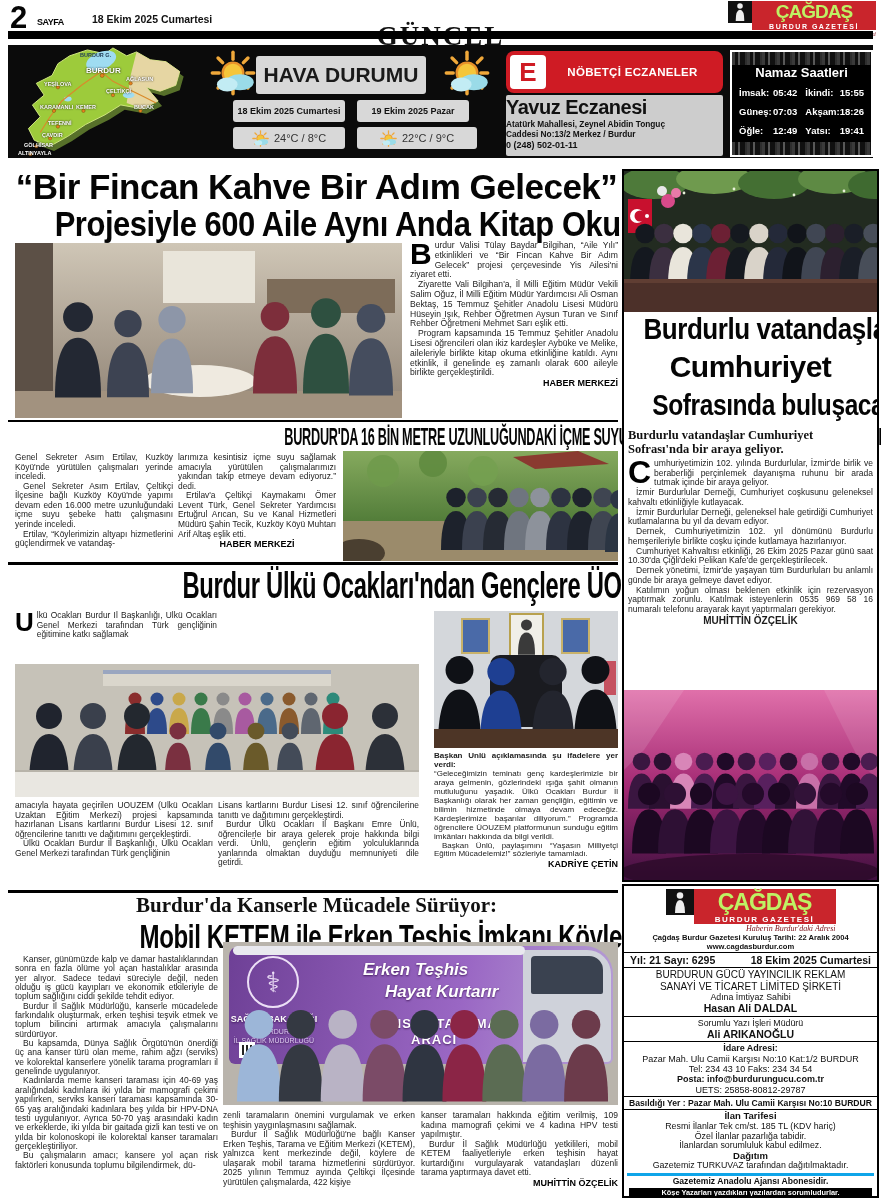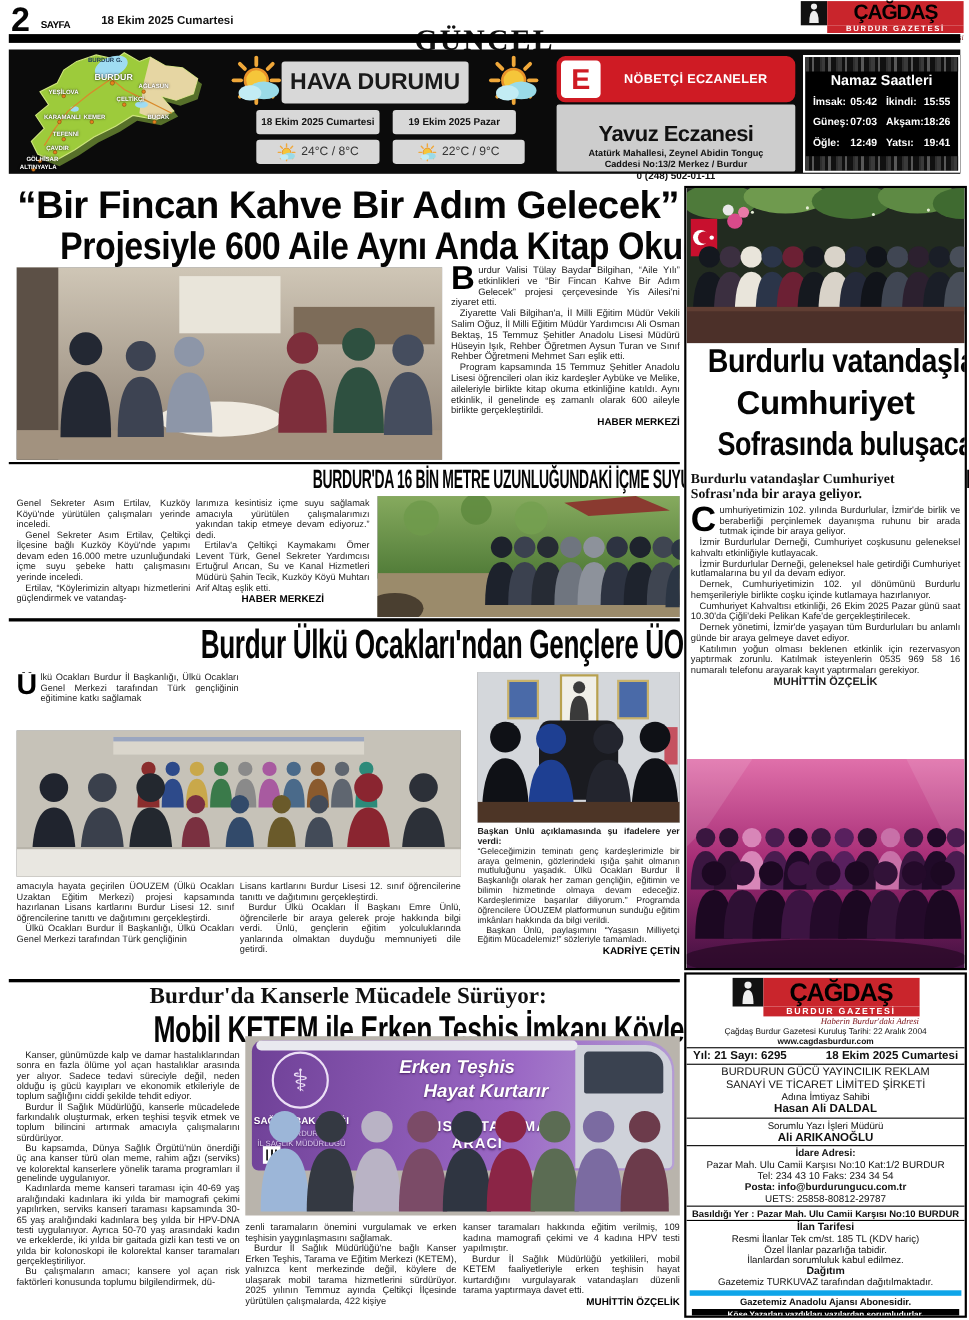--- a/index.html
+++ b/index.html
@@ -16,21 +16,21 @@
   .byline { font-weight:bold; text-align:right; font-size:9px; color:#000; }
   .dropcap { float:left; font-weight:bold; font-size:30px; line-height:25px; padding-right:3px; color:#000; }
   .photo { position:absolute; overflow:hidden; background:#999; }
   .photo > svg { display:block; width:100%; height:100%; }
   .rule { position:absolute; background:#000; }
 
   
   .serif { font-family:"Liberation Serif",serif; }
   .brand-row { display:flex; height:22px; }
   .ata-box { width:24px; background:#111; display:flex; align-items:center; justify-content:center; }
-  .brand-red { background:#c9252c; color:#000000; font-weight:bold; display:flex; align-items:center;
+  .brand-red { background:#c9252c; color:#bef264; font-weight:bold; display:flex; align-items:center;
                justify-content:center; flex:1; letter-spacing:-1px; }
   .brand-sub { background:#c9252c; color:#fff; font-weight:bold; text-align:center; letter-spacing:1.5px; }
   .brand-tag { font-family:"Liberation Serif",serif; font-style:italic; color:#7a1118; text-align:right; }
 
   
   .graybox { background:#d8d8d8; border-radius:3px; display:flex; align-items:center; justify-content:center; }
   .skyline { height:13px; background:repeating-linear-gradient(90deg,#3a3a3a 0 3px,#0f0f0f 3px 6px,
              #585858 6px 8px,#101010 8px 13px,#2e2e2e 13px 15px); }
   .prayer-grid { display:grid; grid-template-columns:1fr 1fr; grid-auto-flow:column;
                  grid-template-rows:repeat(3,1fr); padding:2px 3px; flex:1; }
@@ -162,21 +162,21 @@
       </svg>
     <span style="font-size:11px;color:#333;">22°C / 9°C</span>
   </div>
 
   <div class="abs" style="left:506px;top:51px;width:217px;height:42px;background:#cf1b24;border-radius:8px;display:flex;align-items:center;padding:0 4px;">
     <div style="width:36px;height:34px;background:#fff;border-radius:4px;display:flex;align-items:center;justify-content:center;">
       <span style="font-size:26px;font-weight:bold;color:#cf1b24;line-height:1;">E</span>
     </div>
     <div style="flex:1;text-align:center;color:#fff;font-weight:bold;font-size:11.5px;letter-spacing:0.3px;">NÖBETÇİ ECZANELER</div>
   </div>
-  <div class="abs" style="left:506px;top:95px;width:217px;height:61px;background:#cdcdcd;border-radius:2px;text-align:center;padding-top:16px;">
+  <div class="abs" style="left:506px;top:95px;width:217px;height:61px;background:#cdcdcd;border-radius:2px;padding-top:1px;">
     <div style="font-size:20px;font-weight:bold;letter-spacing:-0.5px;">Yavuz Eczanesi</div>
     <div style="font-size:8.3px;font-weight:bold;line-height:1.25;">Atatürk Mahallesi, Zeynel Abidin Tonguç</div>
     <div style="font-size:8.3px;font-weight:bold;line-height:1.25;">Caddesi No:13/2 Merkez / Burdur</div>
     <div style="font-size:9px;font-weight:bold;line-height:1.3;">0 (248) 502-01-11</div>
   </div>
 
   <div class="abs" style="left:730px;top:50px;width:143px;height:107px;background:#000;border:2px solid #fff;display:flex;flex-direction:column;">
     <div class="skyline"></div>
     <div class="center" style="color:#fff;font-weight:bold;font-size:13px;line-height:1.2;">Namaz Saatleri</div>
     <div class="prayer-grid">
@@ -501,21 +501,21 @@
           <div class="ata-box" style="width:28px;">
             <svg width="16" height="21" viewBox="0 0 20 42">
                 <use href="#person" fill="#eee"></use>
               </svg>
           </div>
           <div class="brand-red" style="font-size:23px;">ÇAĞDAŞ</div>
         </div>
         <div class="brand-sub" style="margin-left:28px;font-size:8px;">BURDUR GAZETESİ</div>
         <div class="brand-tag" style="margin-left:28px;font-size:8px;">Haberin Burdur'daki Adresi</div>
       </div>
-      <div style="font-size:7.6px;font-weight:normal;">Çağdaş Burdur Gazetesi Kuruluş Tarihi: 22 Aralık 2004</div>
+      <div style="font-size:7.6px;font-weight:bold;">Çağdaş Burdur Gazetesi Kuruluş Tarihi: 22 Aralık 2004</div>
       <div style="font-size:7.6px;font-weight:bold;">www.cagdasburdur.com</div>
     </div>
     <div class="mh-sec" style="display:flex;justify-content:space-between;padding:1px 6px;">
       <span style="font-size:10.5px;font-weight:bold;">Yıl: 21  Sayı: 6295</span>
       <span style="font-size:10.5px;font-weight:bold;">18 Ekim 2025 Cumartesi</span>
     </div>
     <div class="mh-sec">
       <div style="font-size:10px;line-height:1.15;">BURDURUN GÜCÜ YAYINCILIK REKLAM</div>
       <div style="font-size:10px;line-height:1.15;">SANAYİ VE TİCARET LİMİTED ŞİRKETİ</div>
       <div style="font-size:8.8px;line-height:1.15;">Adına İmtiyaz Sahibi</div>
@@ -535,19 +535,19 @@
     <div class="mh-sec">
       <div style="font-size:8.6px;font-weight:bold;line-height:1.2;">Basıldığı Yer : Pazar Mah. Ulu Camii Karşısı No:10 BURDUR</div>
     </div>
     <div class="mh-sec" style="flex:1;">
       <div style="font-size:9.5px;font-weight:bold;line-height:1.1;">İlan Tarifesi</div>
       <div style="font-size:8.8px;line-height:1.1;">Resmi İlanlar Tek cm/st. 185 TL (KDV hariç)</div>
       <div style="font-size:8.8px;line-height:1.1;">Özel İlanlar pazarlığa tabidir.</div>
       <div style="font-size:8.8px;line-height:1.1;">İlanlardan sorumluluk kabul  edilmez.</div>
       <div style="font-size:9.5px;font-weight:bold;line-height:1.1;">Dağıtım</div>
       <div style="font-size:8.8px;line-height:1.1;">Gazetemiz TURKUVAZ tarafından dağıtılmaktadır.</div>
-      <div style="border-top:5px solid #0ea5e9;margin-top:2px;font-size:8.6px;font-weight:bold;line-height:1.3;">Gazetemiz Anadolu Ajansı Abonesidir.</div>
+      <div style="border-top:3px solid #0ea5e9;margin-top:2px;font-size:8.6px;font-weight:bold;line-height:1.3;">Gazetemiz Anadolu Ajansı Abonesidir.</div>
       <div style="background:#000;color:#fff;font-size:7.4px;font-weight:bold;line-height:1.4;margin:1px 2px;">Köşe Yazarları  yazdıkları yazılardan sorumludurlar.</div>
       <div style="background:#d8d8d8;font-size:8px;font-weight:bold;line-height:1.35;margin:0 2px;">Fiyatı (KDV Dahil) :  6 TL</div>
     </div>
   </div>
 
 </div>
 
 </body></html>

